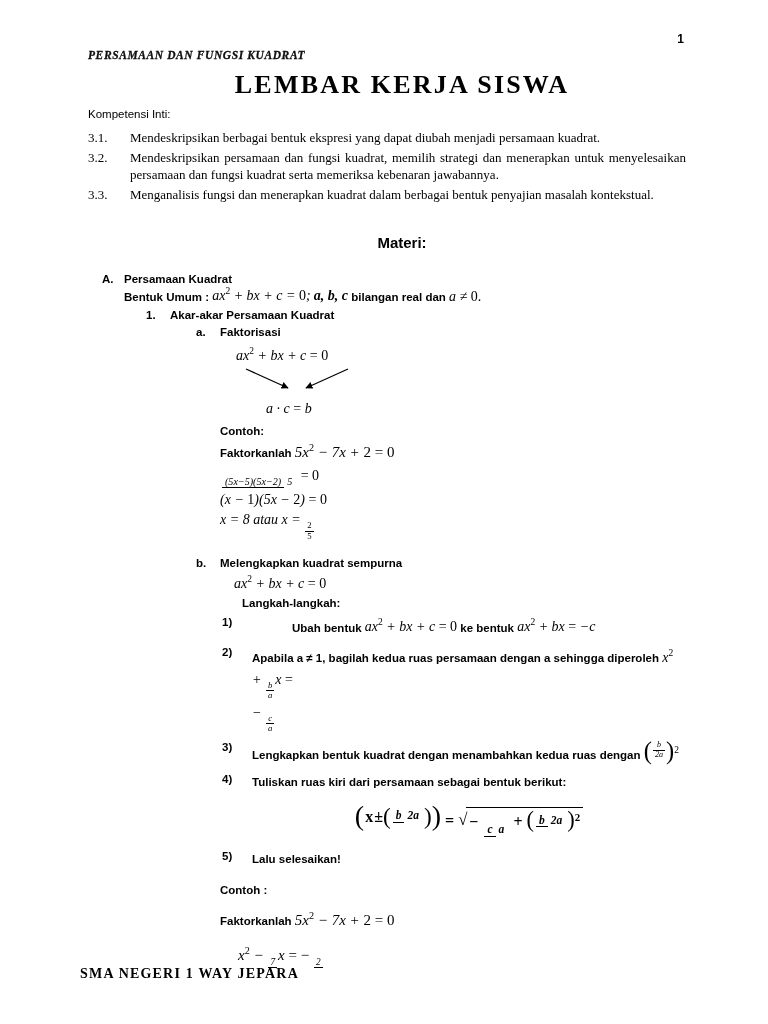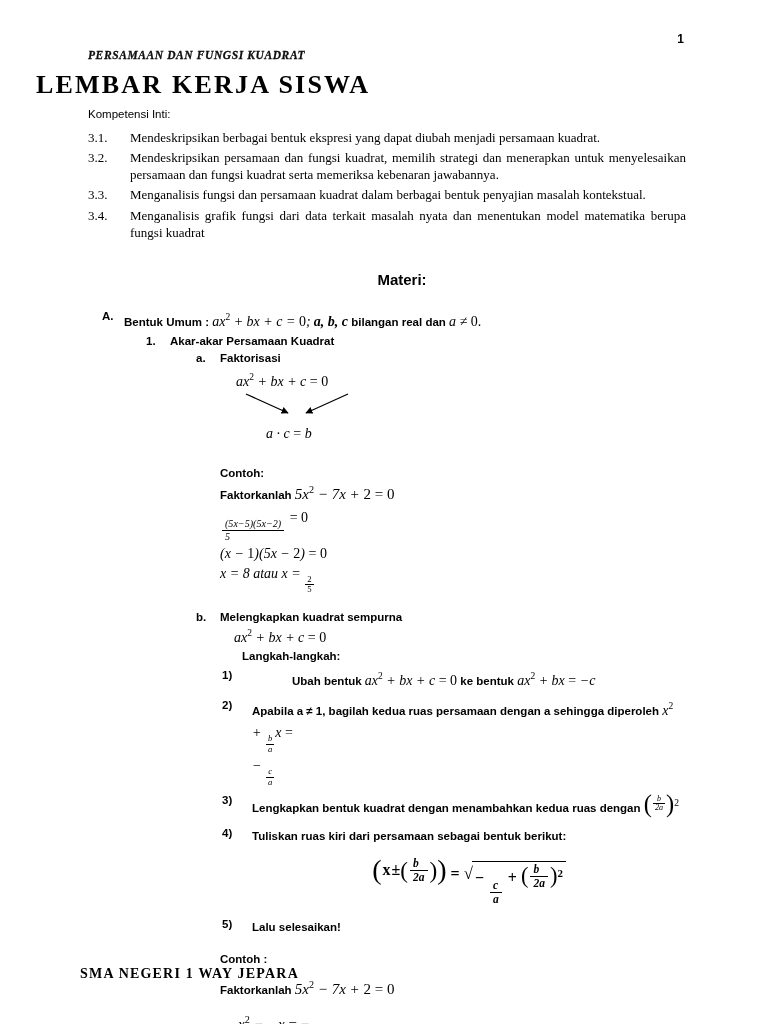--- a/index.html
+++ b/index.html
@@ -44,20 +44,21 @@
     color: #111;
     -webkit-text-stroke: 0.25px #000;
     transform: scaleY(1.12);
     transform-origin: left top;
   }
   .doc-title {
     position: absolute;
     top: 70px;
     left: 0;
     right: 0;
+    text-align: center;
     font-family: "Liberation Serif", serif;
     font-size: 26px;
     font-weight: bold;
     letter-spacing: 2.2px;
     padding-left: 36px;
   }
 
   
   .content {
     position: absolute;
@@ -153,23 +154,23 @@
     font-size: 0.62em;
     line-height: 1.08;
     margin: 0 1px;
     font-style: italic;
   }
   .frac > .top { border-bottom: 1px solid #000; padding: 0 2px; }
   .frac > .bot { padding: 0 2px; }
 
   .frac-lg {
     display: inline-flex;
-    flex-direction: column;
+    flex-direction: row;
     vertical-align: -0.52em;
-    text-align: left;
+    text-align: center;
     font-size: 0.78em;
     line-height: 1.1;
     margin: 0 2px;
   }
   .frac-lg > .top { border-bottom: 1px solid #000; padding: 0 3px; }
   .frac-lg > .bot { padding: 0 3px; }
 
   .paren {
     display: inline-flex;
     align-items: center;
@@ -194,21 +195,21 @@
   .work-line {
     font-family: "Liberation Serif", serif;
     font-style: italic;
     font-size: 14px;
     margin-top: 4px;
   }
   .contoh-lbl {
     font-family: "Liberation Sans", sans-serif;
     font-weight: bold;
     font-size: 11.5px;
-    margin-top: 23px;
+    margin-top: 6px;
   }
   .faktor-line {
     font-family: "Liberation Sans", sans-serif;
     font-weight: bold;
     font-size: 11.5px;
     margin-top: 5px;
   }
   .faktor-line .math {
     font-family: "Liberation Serif", serif;
     font-style: italic;
@@ -294,33 +295,30 @@
       <div class="ki-row">
         <div class="ki-num">3.1.</div>
         <div class="ki-text">Mendeskripsikan berbagai bentuk ekspresi yang dapat diubah menjadi persamaan kuadrat.</div>
       </div>
       <div class="ki-row two-line">
         <div class="ki-num">3.2.</div>
         <div class="ki-text">Mendeskripsikan persamaan dan fungsi kuadrat, memilih strategi dan menerapkan untuk menyelesaikan persamaan dan fungsi kuadrat serta memeriksa kebenaran jawabannya.</div>
       </div>
       <div class="ki-row">
         <div class="ki-num">3.3.</div>
-        <div class="ki-text">Menganalisis fungsi dan persamaan kuadrat dalam berbagai bentuk penyajian masalah kontekstual.</div>
-      </div>
-      <div class="ki-row two-line">
-        <div class="ki-num">3.4.</div>
-        <div class="ki-text">Menganalisis grafik fungsi dari data terkait masalah nyata dan menentukan model matematika berupa fungsi kuadrat</div>
+        <div class="ki-text">Menganalisis fungsi dan menerapkan kuadrat dalam berbagai bentuk penyajian masalah kontekstual.</div>
       </div>
     </div>
 
     <div class="materi-heading">Materi:</div>
 
     <div class="lvl-a">
       <div class="marker bold-sans">A.</div>
       <div style="flex:1;">
+        <div class="bold-sans">Persamaan Kuadrat</div>
 
         <div class="bentuk-umum">
           <span>Bentuk Umum :</span>
           <span class="math">ax<sup class="exp">2</sup> + bx + c = <span style="font-style:normal;">0</span>;</span>
           <span class="math" style="font-weight:bold;margin-top:38px;">a, b, c</span>
           <span>bilangan real dan</span>
           <span class="math">a ≠ <span style="font-style:normal;">0.</span></span>
         </div>
 
         <div class="sub1">

